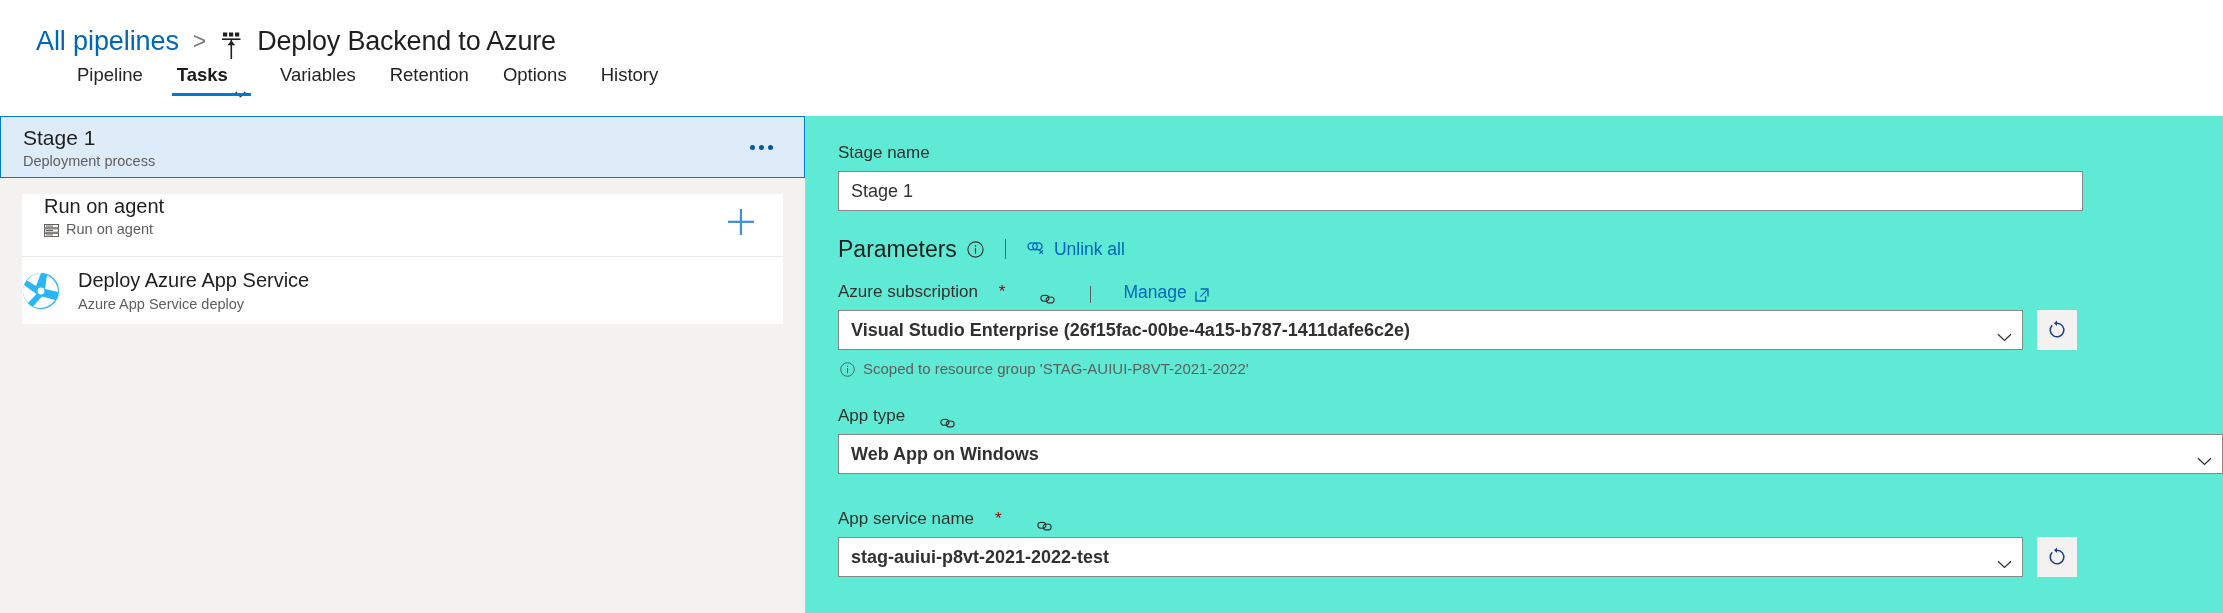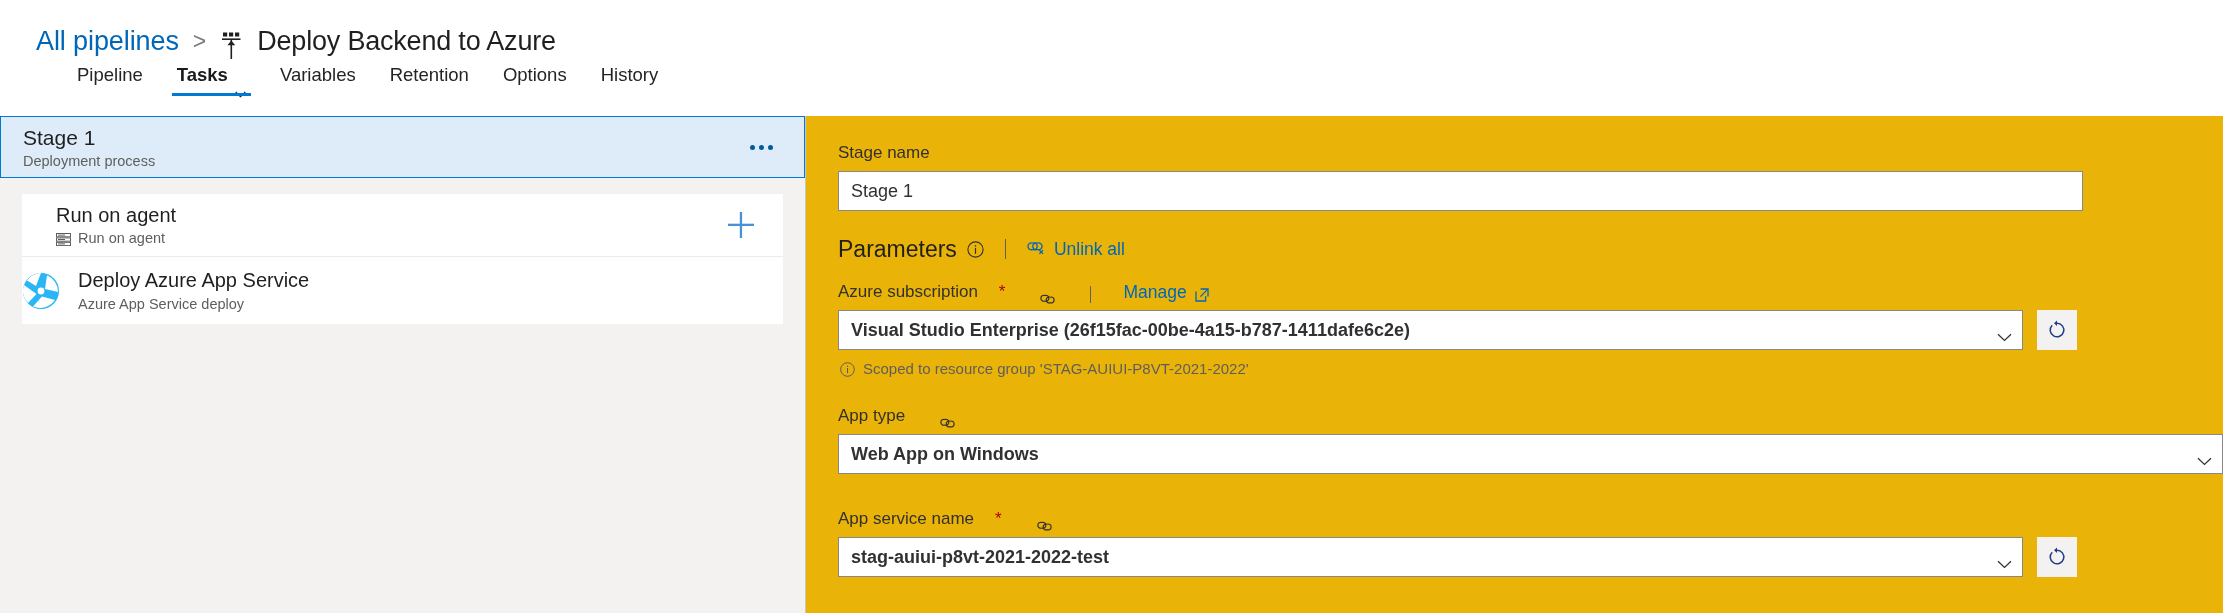--- a/index.html
+++ b/index.html
@@ -158,25 +158,24 @@
   }
 
   .job-block {
     margin: 16px 22px 0 22px;
     background: #ffffff;
     border: none;
   }
   .job-row {
     height: 62px;
     display: flex;
-    align-items: center;
+    align-items: flex-start;
     padding-left: 22px;
     position: relative;
     cursor: pointer;
-    margin-left: 12px;
   }
   .job-text { flex: 1 1 auto; }
   .job-title {
     font-size: 20px;
     color: #1f1f1f;
     line-height: 25px;
   }
   .job-sub {
     font-size: 14.5px;
     color: #605e5c;
@@ -214,21 +213,21 @@
   .task-sub {
     font-size: 14.5px;
     color: #605e5c;
     line-height: 18px;
     margin-top: 2px;
   }
 
   
   .right-col {
     flex: 1 1 auto;
-    background: #eab308;
+    background: #5eead4;
     padding: 26px 0 0 32px;
     overflow: hidden;
   }
 
   .field-label {
     font-size: 17px;
     color: #323130;
     line-height: 22px;
     margin-bottom: 7px;
     display: flex;

